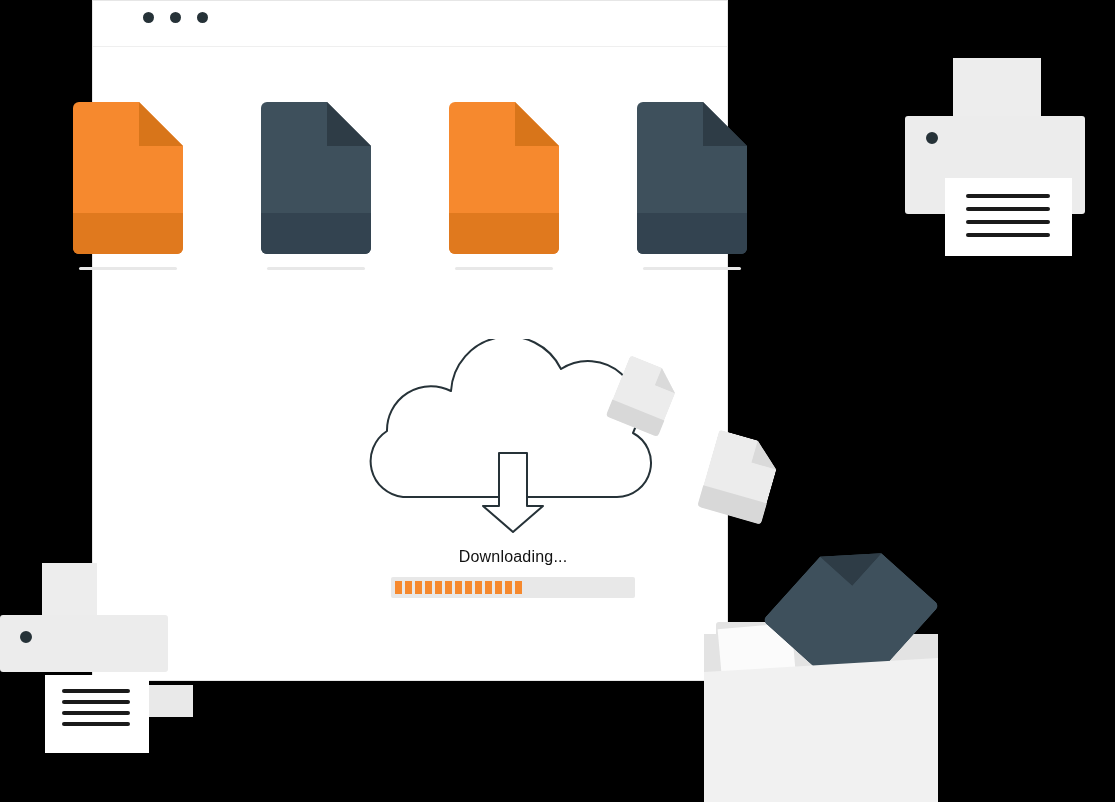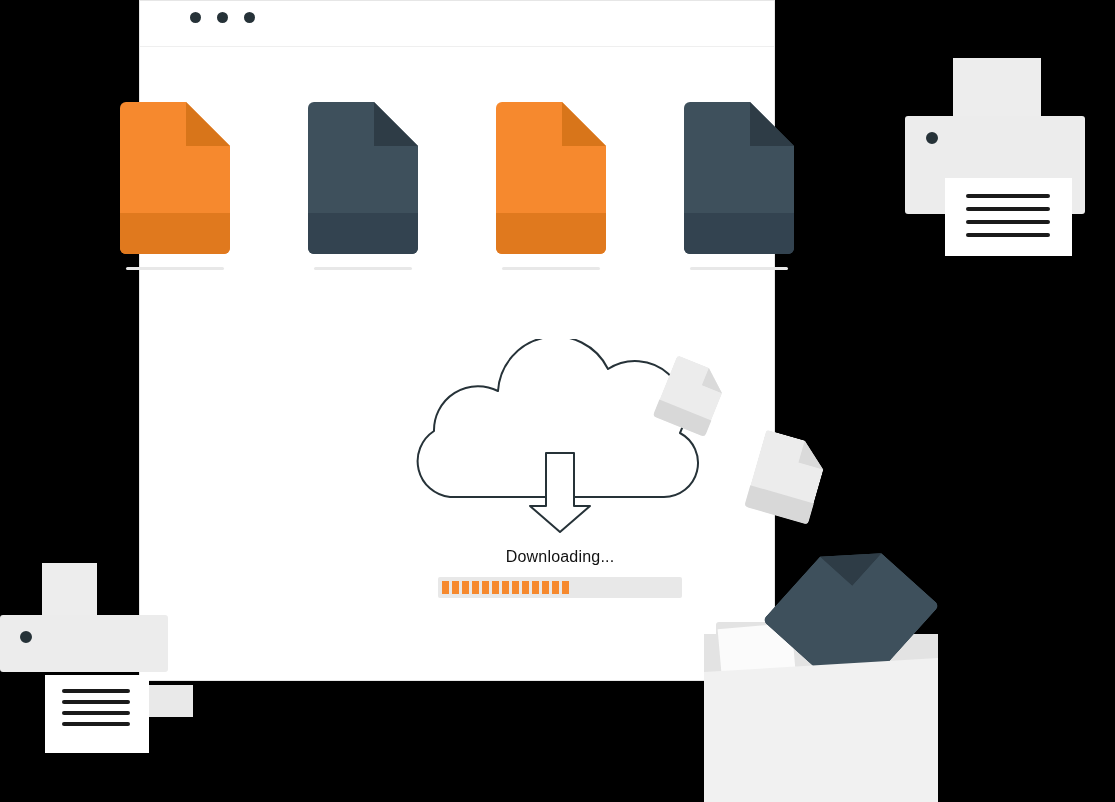--- a/index.html
+++ b/index.html
@@ -11,21 +11,21 @@
     --folder-back:#e3e3e3; --folder-front:#f1f1f1; --folder-paper:#fbfbfb;
     --slate:#3e505c; --slate-fold:#2e3c46;
   }
   *{box-sizing:border-box;}
   html,body{margin:0;padding:0;background:var(--background);}
   body{width:1115px;height:802px;position:relative;overflow:hidden;
        font-family:"Liberation Sans", sans-serif;}
 
   
   .window{position:absolute;left:92px;top:0;width:636px;height:681px;
-          background:var(--window-bg);border:1px solid var(--window-border);margin-left:47px;}
+          background:var(--window-bg);border:1px solid var(--window-border);}
   .titlebar{position:absolute;left:0;top:0;width:100%;height:46px;
             border-bottom:1px solid #efefef;}
   .dots{position:absolute;left:50px;top:11px;display:flex;gap:16px;}
   .dot{width:11px;height:11px;border-radius:50%;background:var(--dot);}
 
   
   .docs-row{position:absolute;top:101px;left:0;width:100%;display:flex;
             justify-content:center;gap:78px;}
   .doc-wrap{width:110px;}
   .doc{position:relative;width:110px;height:152px;}

